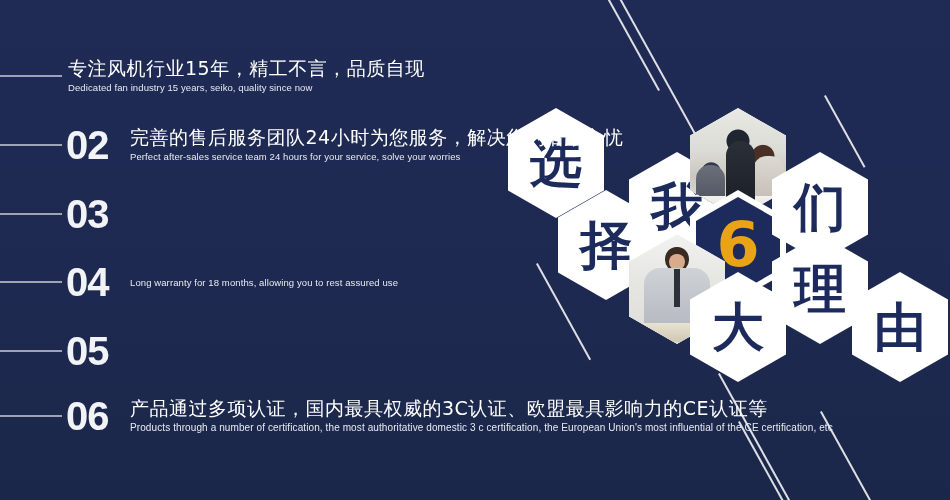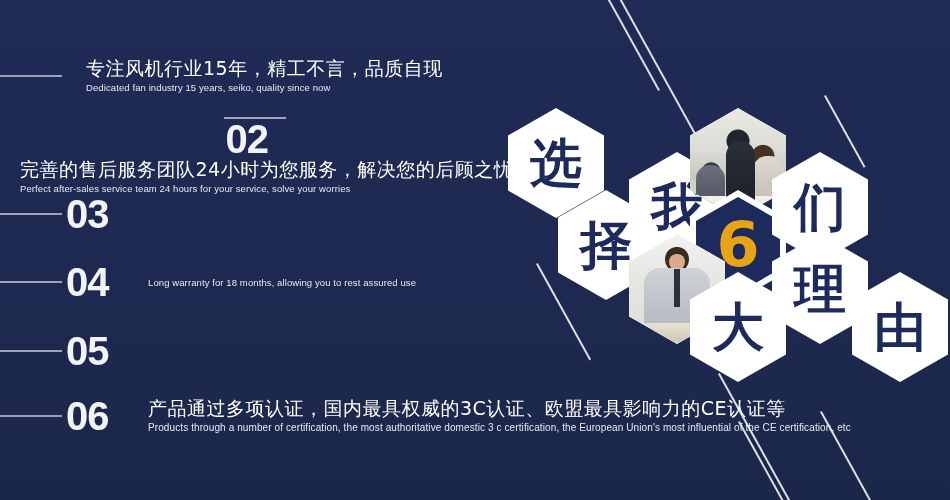--- a/index.html
+++ b/index.html
@@ -27,21 +27,21 @@
   .row{position:absolute;left:0;display:flex;align-items:center;height:56px;}
   .dash{
     width:62px;height:2px;background:#c9ccd8;opacity:.75;margin-right:4px;
     flex:0 0 auto;
   }
   .num{
     font-size:40px;font-weight:bold;color:#f2f3f7;letter-spacing:-1px;
     line-height:1;flex:0 0 auto;width:62px;text-align:left;
     font-family:"Liberation Sans","DejaVu Sans",sans-serif;
   }
-  .texts{margin-left:20px;}
+  .texts{margin-left:2px;}
   .cn{
     font-size:19px;color:#ffffff;line-height:1.15;white-space:nowrap;
     letter-spacing:.5px;font-family:"DejaVu Sans","Liberation Sans",sans-serif;
   }
   .en{
     font-size:9.5px;color:#e8eaf2;line-height:1.2;white-space:nowrap;
     margin-top:2px;letter-spacing:.1px;
     font-family:"Liberation Sans","DejaVu Sans",sans-serif;
   }
 
@@ -202,21 +202,21 @@
   <div class="rows">
 
     <div class="row" style="top:48px;">
       <div class="dash"></div>
       <div class="texts">
         <div class="cn">专注风机行业15年，精工不言，品质自现</div>
         <div class="en">Dedicated fan industry 15 years, seiko, quality since now</div>
       </div>
     </div>
 
-    <div class="row" style="top:117px;flex-direction:column;">
+    <div class="row" style="top:117px;">
       <div class="dash"></div>
       <div class="num">02</div>
       <div class="texts">
         <div class="cn">完善的售后服务团队24小时为您服务，解决您的后顾之忧</div>
         <div class="en">Perfect after-sales service team 24 hours for your service, solve your worries</div>
       </div>
     </div>
 
     <div class="row" style="top:186px;">
       <div class="dash"></div>

